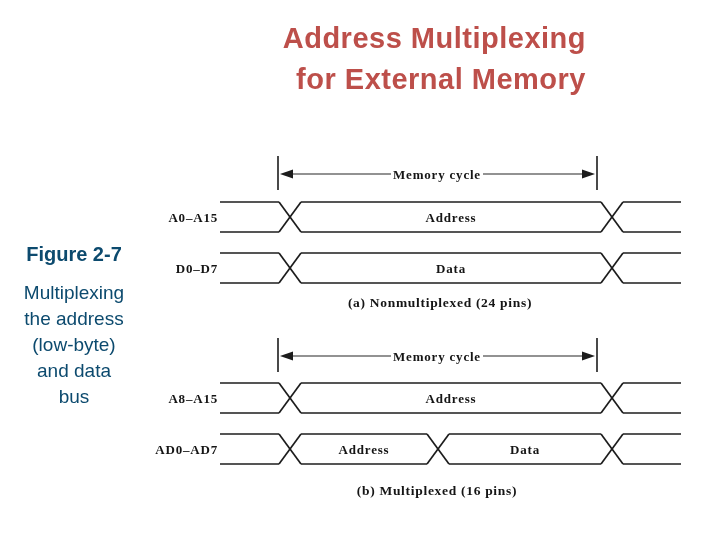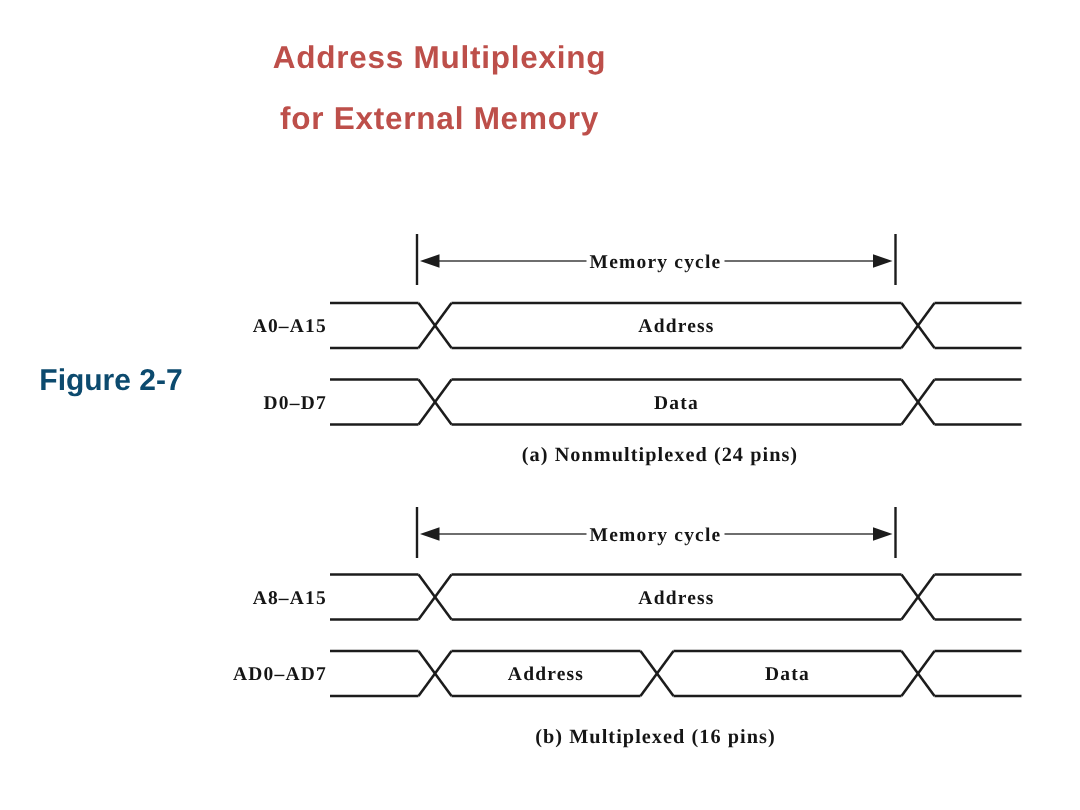--- a/index.html
+++ b/index.html
@@ -2,22 +2,22 @@
 <html><head>
 <meta charset="utf-8">
 <style>
   html,body { margin:0; padding:0; background:#ffffff; }
   .slide {
     position:relative; width:720px; height:540px; background:#ffffff;
     overflow:hidden; font-family:"Liberation Sans", sans-serif;
   }
   .slide-title {
     position:absolute; top:18px; left:0; width:586px;
-    text-align:center; white-space:pre-line;
-    font-size:21px; line-height:41px; font-weight:bold;
+    text-align:right; white-space:pre-line;
+    font-size:29px; line-height:41px; font-weight:bold;
     letter-spacing:0.5px; color:#bd4f4a;
   }
   .figure-block {
     position:absolute; top:243px; left:6px; width:136px;
     text-align:center; color:#0c4a6e;
   }
   .figure-label {
     font-size:20px; font-weight:bold; margin:0 0 14px 0;
   }
   .figure-caption {
@@ -35,20 +35,25 @@
 </style>
 </head>
 <body>
 
 <div class="slide">
   <div class="slide-title">Address Multiplexing
 for External Memory</div>
 
   <div class="figure-block">
     <p class="figure-label">Figure 2-7</p>
+    <div class="figure-caption">Multiplexing
+the address
+(low-byte)
+and data
+bus</div>
   </div>
 
   <svg id="diagram-svg" width="720" height="540" viewBox="0 0 720 540">
       <line x1="278" y1="156" x2="278" y2="190" stroke="#1c1c1c" stroke-width="1.6"></line>
       <line x1="597" y1="156" x2="597" y2="190" stroke="#1c1c1c" stroke-width="1.6"></line>
       <line x1="287" y1="174" x2="391" y2="174" stroke="#6e6e6e" stroke-width="1.4"></line>
       <line x1="483" y1="174" x2="588" y2="174" stroke="#6e6e6e" stroke-width="1.4"></line>
       <polygon points="280,174 293,169.5 293,178.5" fill="#1c1c1c"></polygon>
       <polygon points="595,174 582,169.5 582,178.5" fill="#1c1c1c"></polygon>
       <text x="437" y="178.5" text-anchor="middle" class="wave-text">Memory cycle</text>

